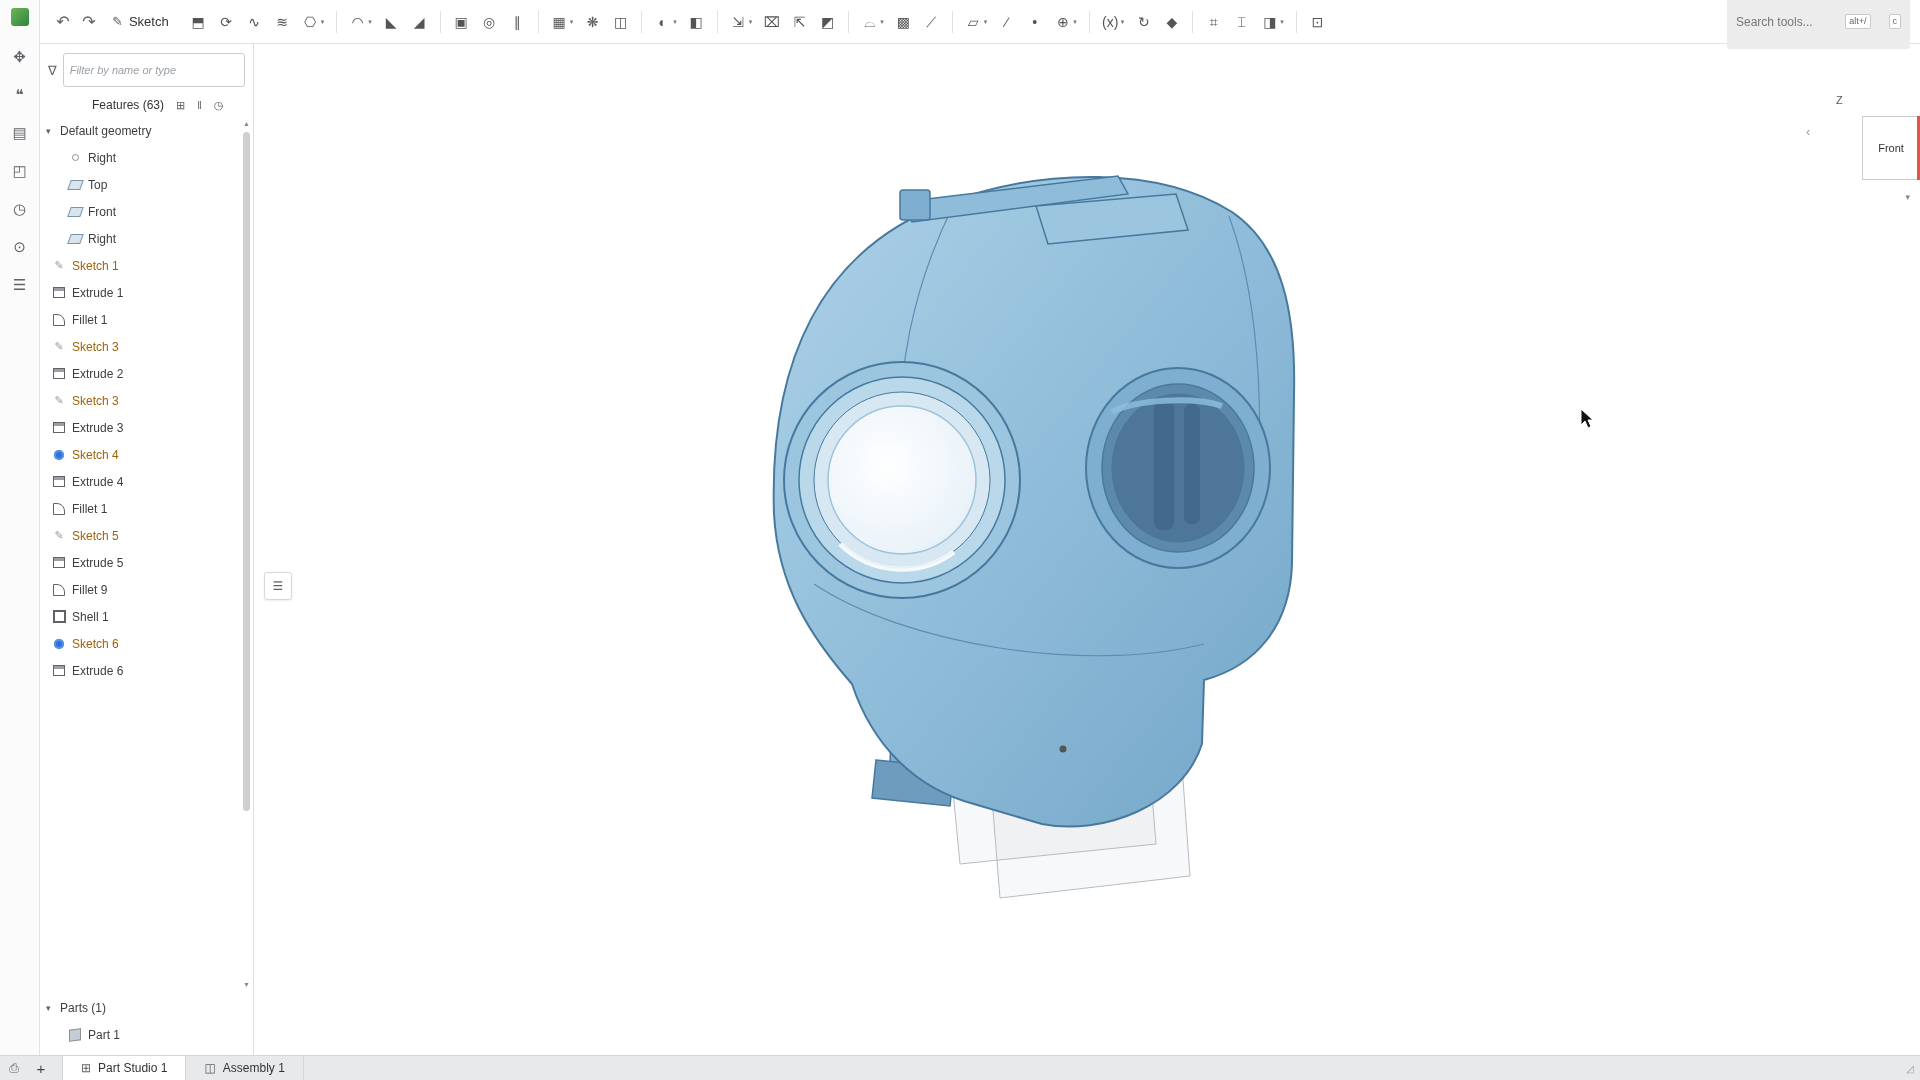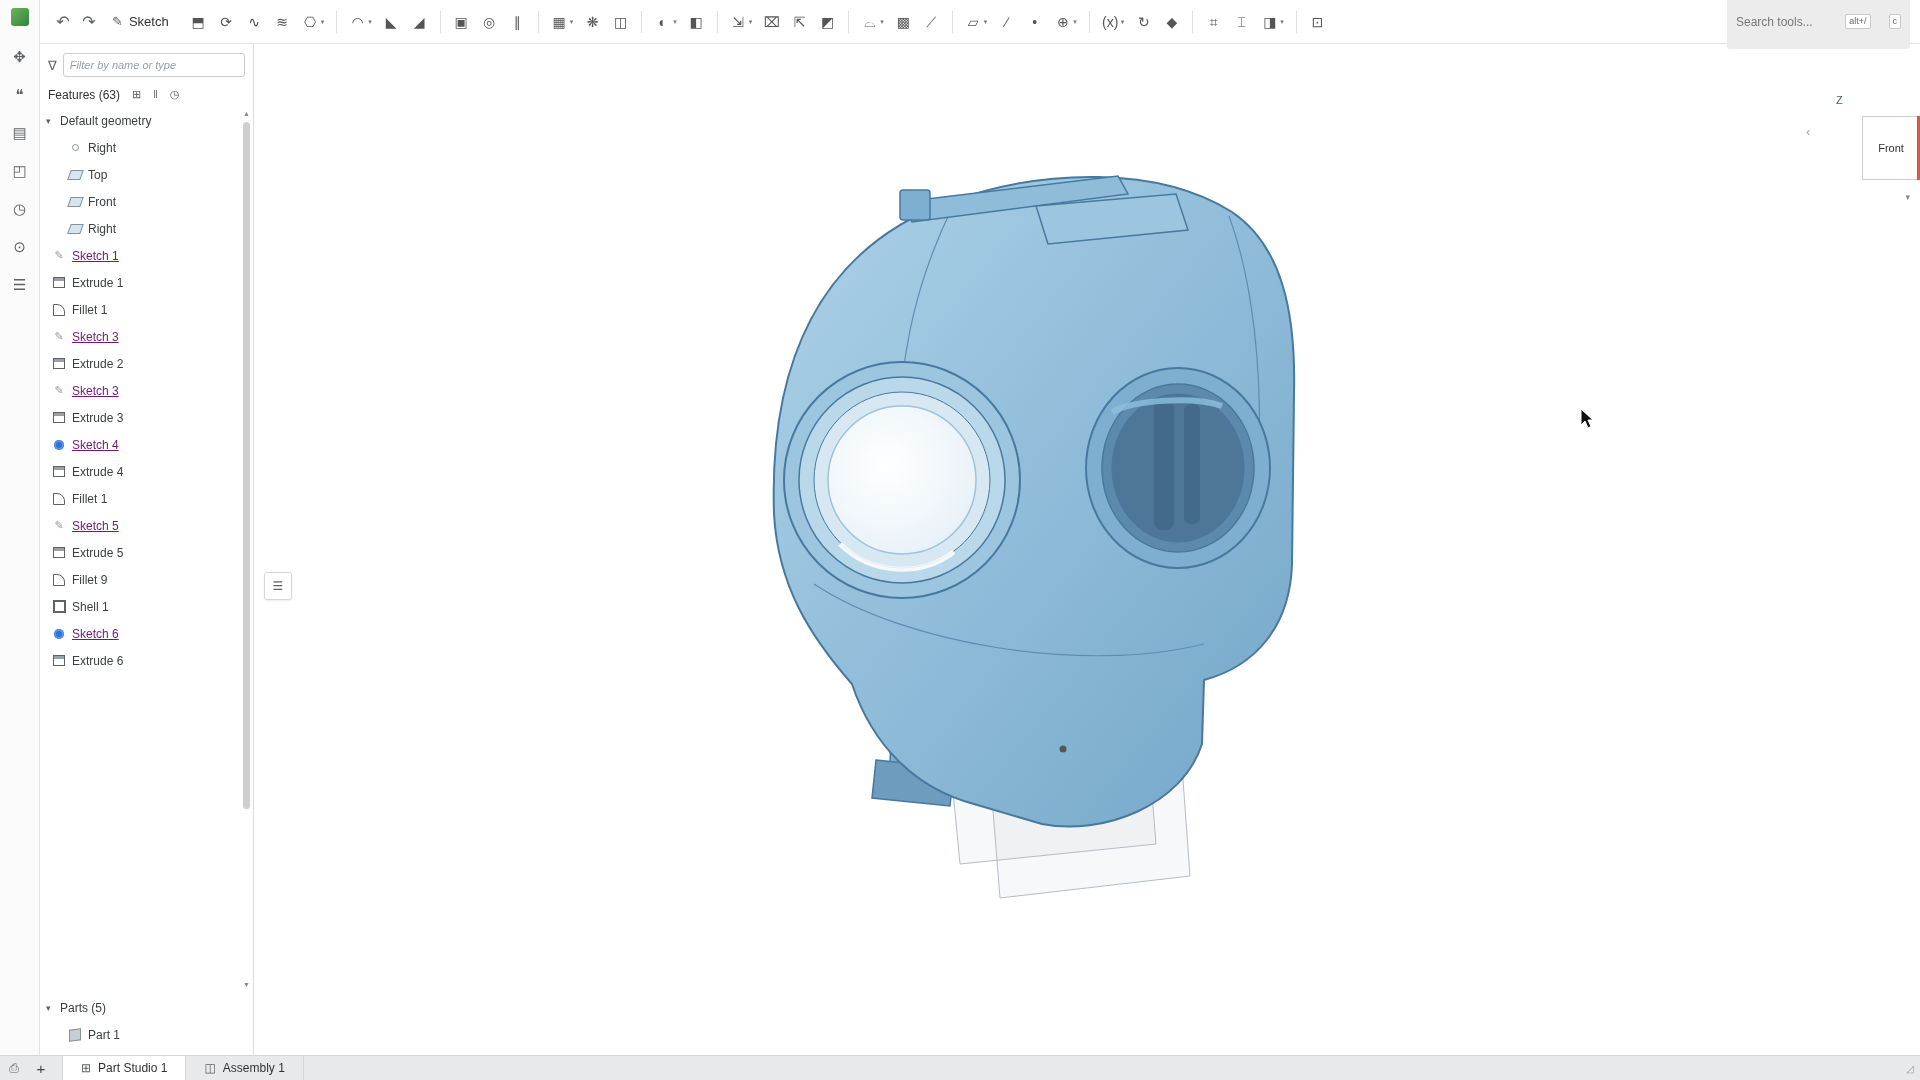--- a/index.html
+++ b/index.html
@@ -31,32 +31,32 @@
               border-radius:3px;padding:20px 9px;min-width:165px;cursor:text;flex:none;}
   .search-box .stext{font-size:12px;color:#777;flex:1;}
   kbd{font-size:9px;color:#666;background:#ffffff;border:1px solid #c9c9c9;border-radius:2px;
       padding:0 3px;line-height:13px;font-family:"Liberation Sans",sans-serif;}
 
   
   .feature-panel{position:absolute;left:40px;top:44px;width:214px;bottom:24px;background:#fff;
                  border-right:1px solid #ddd;box-sizing:border-box;display:flex;flex-direction:column;z-index:3;}
   .filter-row{display:flex;align-items:center;gap:6px;padding:9px 8px 4px 8px;}
   .funnel{color:#5f6368;font-size:13px;}
-  .filter-input{flex:1;border:1px solid #ccc;border-radius:3px;height:24px;padding:0 6px;
+  .filter-input{flex:1;border:1px solid #ccc;border-radius:3px;height:34px;padding:0 6px;
                 font-size:11px;color:#555;font-family:inherit;box-sizing:border-box;min-width:0;}
   .filter-input::placeholder{color:#9aa0a6;font-style:italic;}
-  .features-header{display:flex;align-items:flex-start;padding:7px 8px 5px 8px;font-size:12px;color:#333;}
+  .features-header{display:flex;align-items:flex-end;padding:7px 8px 5px 8px;font-size:12px;color:#333;margin-left:44px;}
   .hdr-icons{display:flex;gap:12px;margin-left:12px;color:#5f6368;font-size:11px;}
   .hdr-icons span{cursor:pointer;}
   .tree-wrap{position:relative;flex:1;overflow:hidden;}
   .tree-row{display:flex;align-items:center;height:27px;padding-left:12px;font-size:12px;
             color:#3c4043;cursor:pointer;white-space:nowrap;}
   .tree-row.group{padding-left:6px;}
   .chev{width:14px;font-size:9px;color:#5f6368;flex:none;}
-  .tree-row.muted .tlabel{color:#701a75;text-decoration:underline;}
+  .tree-row.muted .tlabel{color:#a16207;}
   .ti{width:14px;height:14px;display:inline-flex;align-items:center;justify-content:center;
       margin-right:6px;flex:none;font-size:11px;color:#5f6368;}
   .ti-origin::before{content:"";width:5px;height:5px;border:1.5px solid #8a8f94;border-radius:50%;}
   .ti-plane::before{content:"";width:11px;height:8px;border:1px solid #7d93a8;background:#d8e4ee;transform:skewX(-20deg);}
   .ti-sketch::before{content:"✎";color:#9aa0a6;font-size:11px;}
   .ti-sketch-blue::before{content:"";width:10px;height:10px;border-radius:50%;background:#2f72d9;box-shadow:inset 0 0 0 2px #5b92e5;}
   .ti-extrude::before{content:"";width:10px;height:9px;border:1px solid #5f6368;background:linear-gradient(180deg,#9aa0a6 0 3px,#fff 3px);}
   .ti-fillet::before{content:"";width:10px;height:10px;border:1px solid #5f6368;border-top-right-radius:8px;}
   .ti-shell::before{content:"";width:9px;height:9px;border:2px solid #5f6368;}
   .ti-part::before{content:"";width:10px;height:10px;background:#c7cdd4;border:1px solid #8a9097;transform:skewY(-8deg);}
@@ -354,21 +354,21 @@
         </div>
       <div class="scrollbar">
         <span class="sb-arrow sb-up">▲</span>
         <span class="sb-thumb"></span>
         <span class="sb-arrow sb-down">▼</span>
       </div>
     </div>
     <div class="parts-section">
       <div class="tree-row group">
         <span class="chev">▾</span>
-        <span class="tlabel">Parts (5)</span>
+        <span class="tlabel">Parts (1)</span>
       </div>
       <div class="tree-row" style="padding-left:28px">
         <span class="ti ti-part"></span>
         <span class="tlabel">Part 1</span>
       </div>
     </div>
   </div>
 
   <div class="viewport">
     <svg class="model" width="1666" height="1010" viewBox="0 0 1666 1010">

